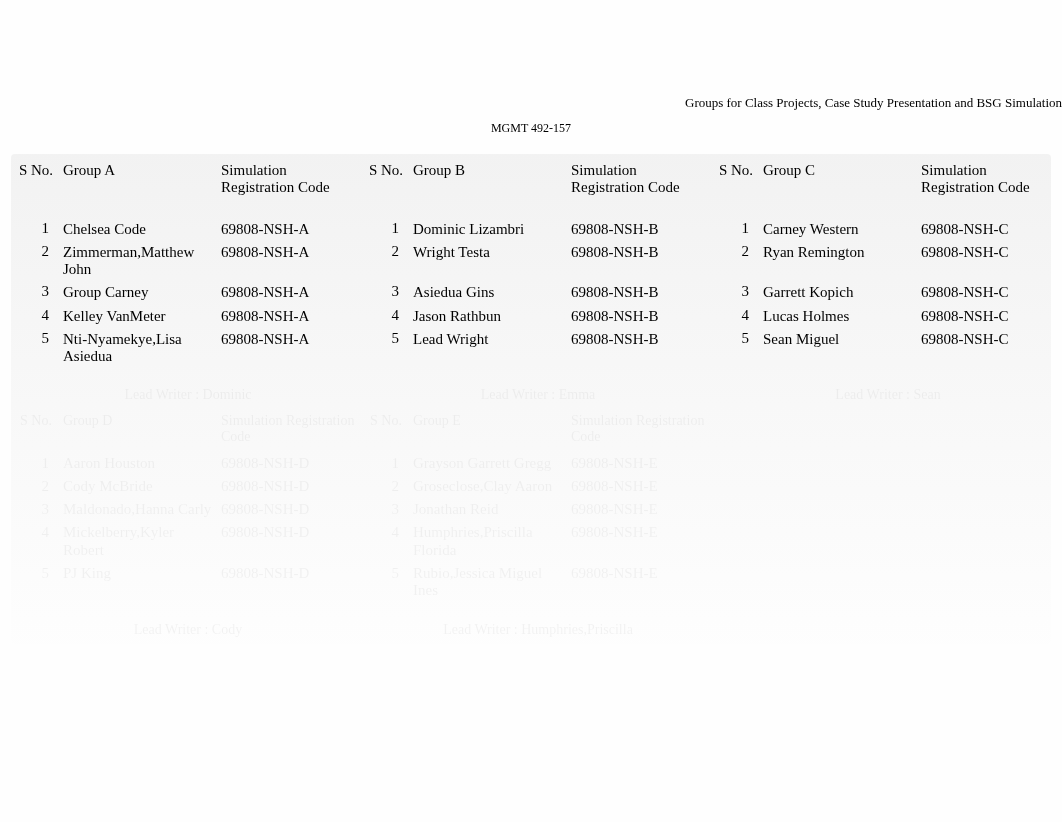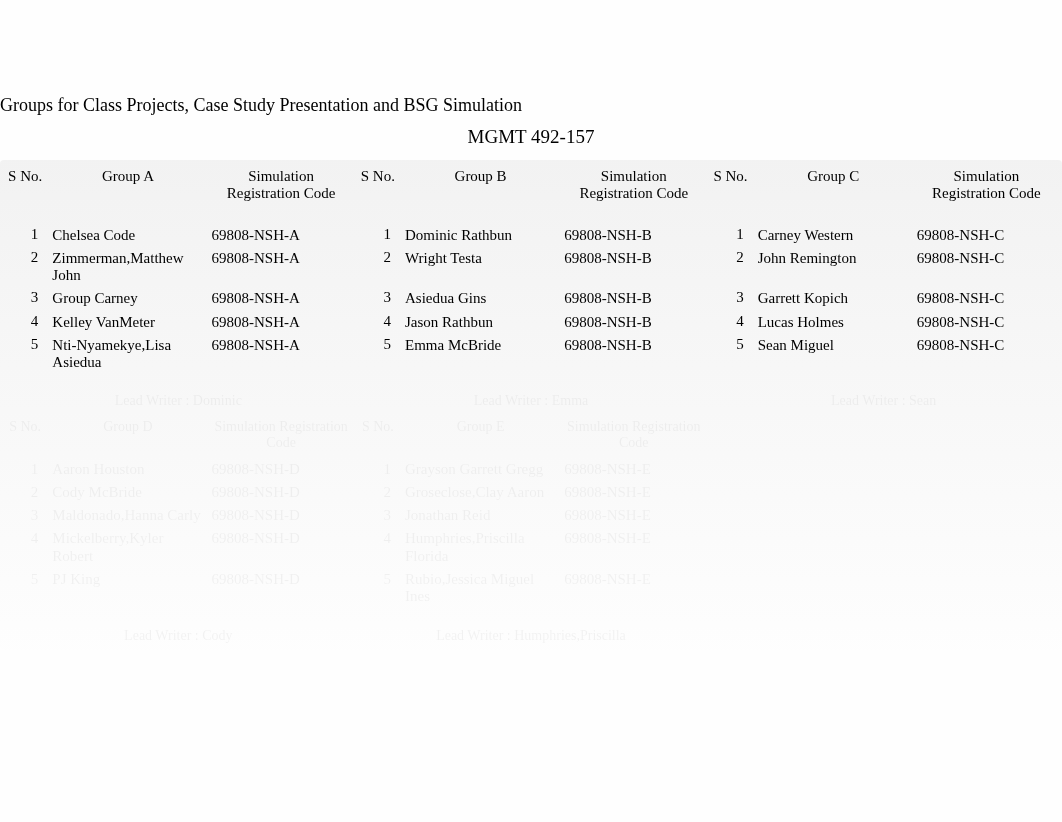--- a/index.html
+++ b/index.html
@@ -9,33 +9,33 @@
     }
     body {
       font-family: Georgia, 'Times New Roman', serif;
       background: #fefefe;
       width: 1062px;
       height: 822px;
       padding-top: 95px;
       color: #000;
     }
     .title {
-      text-align: left;
-      font-size: 18px;
+      text-align: right;
+      font-size: 13px;
       font-weight: normal;
       margin-bottom: 10px;
     }
     .subtitle {
       text-align: center;
-      font-size: 19px;
-      font-weight: normal;
-      margin-bottom: 12px;
+      font-size: 12px;
+      font-weight: normal;
+      margin-bottom: 18px;
     }
     .table-wrap {
-      margin: 0 0;
+      margin: 0 11px;
       border: 2px solid transparent;
       border-radius: 2px;
       position: relative;
     }
     .table-wrap::before {
       content: "";
       position: absolute;
       inset: -2px;
       border-radius: 4px;
       background: linear-gradient(180deg, rgba(220,220,220,0.35), rgba(250,250,250,0.1));
@@ -48,21 +48,20 @@
     }
     th, td {
       font-size: 15px;
       font-weight: normal;
       text-align: left;
       vertical-align: top;
       padding: 2px 4px;
       line-height: 1.15;
     }
     th {
-      text-align: center;
       padding-top: 6px;
       padding-bottom: 6px;
     }
     .sno {
       width: 46px;
       text-align: right;
       padding-right: 10px;
     }
     th.sno {
       text-align: center;
@@ -139,36 +138,36 @@
     <tbody class="primary">
       <tr class="spacer">
           <td colspan="9"></td>
         </tr>
 
       <tr>
         <td class="sno">1</td>
         <td class="name-cell">Chelsea Code</td>
         <td class="code-cell">69808-NSH-A</td>
         <td class="sno">1</td>
-        <td class="name-cell">Dominic Rathbun</td>
+        <td class="name-cell">Dominic Lizambri</td>
         <td class="code-cell">69808-NSH-B</td>
         <td class="sno">1</td>
         <td class="name-cell">Carney Western</td>
         <td class="code-cell">69808-NSH-C</td>
       </tr>
 
       <tr>
         <td class="sno">2</td>
         <td class="name-cell">Zimmerman,Matthew John</td>
         <td class="code-cell">69808-NSH-A</td>
         <td class="sno">2</td>
         <td class="name-cell">Wright Testa</td>
         <td class="code-cell">69808-NSH-B</td>
         <td class="sno">2</td>
-        <td class="name-cell">John Remington</td>
+        <td class="name-cell">Ryan Remington</td>
         <td class="code-cell">69808-NSH-C</td>
       </tr>
 
       <tr>
         <td class="sno">3</td>
         <td class="name-cell">Group Carney</td>
         <td class="code-cell">69808-NSH-A</td>
         <td class="sno">3</td>
         <td class="name-cell">Asiedua Gins</td>
         <td class="code-cell">69808-NSH-B</td>
@@ -187,21 +186,21 @@
         <td class="sno">4</td>
         <td class="name-cell">Lucas Holmes</td>
         <td class="code-cell">69808-NSH-C</td>
       </tr>
 
       <tr>
         <td class="sno">5</td>
         <td class="name-cell">Nti-Nyamekye,Lisa Asiedua</td>
         <td class="code-cell">69808-NSH-A</td>
         <td class="sno">5</td>
-        <td class="name-cell">Emma McBride</td>
+        <td class="name-cell">Lead Wright</td>
         <td class="code-cell">69808-NSH-B</td>
         <td class="sno">5</td>
         <td class="name-cell">Sean Miguel</td>
         <td class="code-cell">69808-NSH-C</td>
       </tr>
       <tr class="spacer">
           <td colspan="9"></td>
         </tr>
     </tbody>
 

